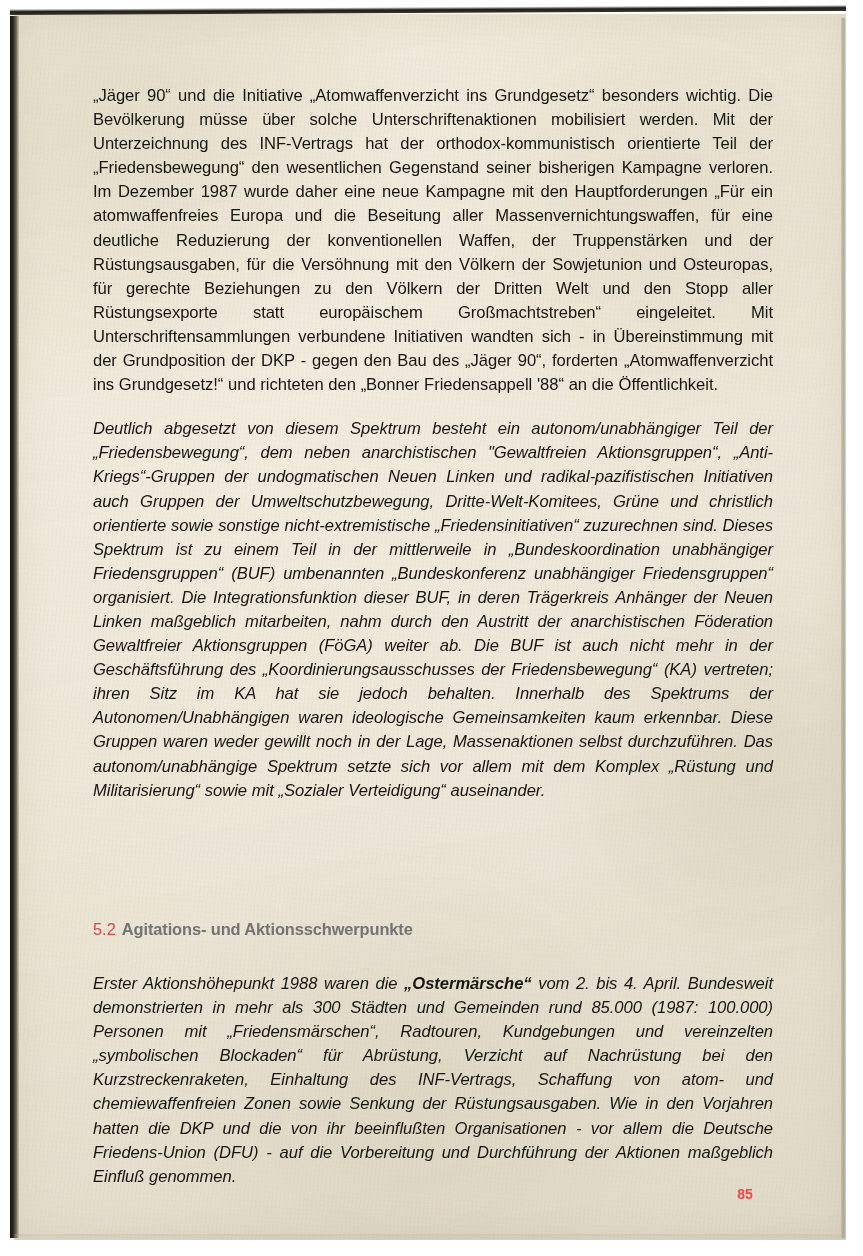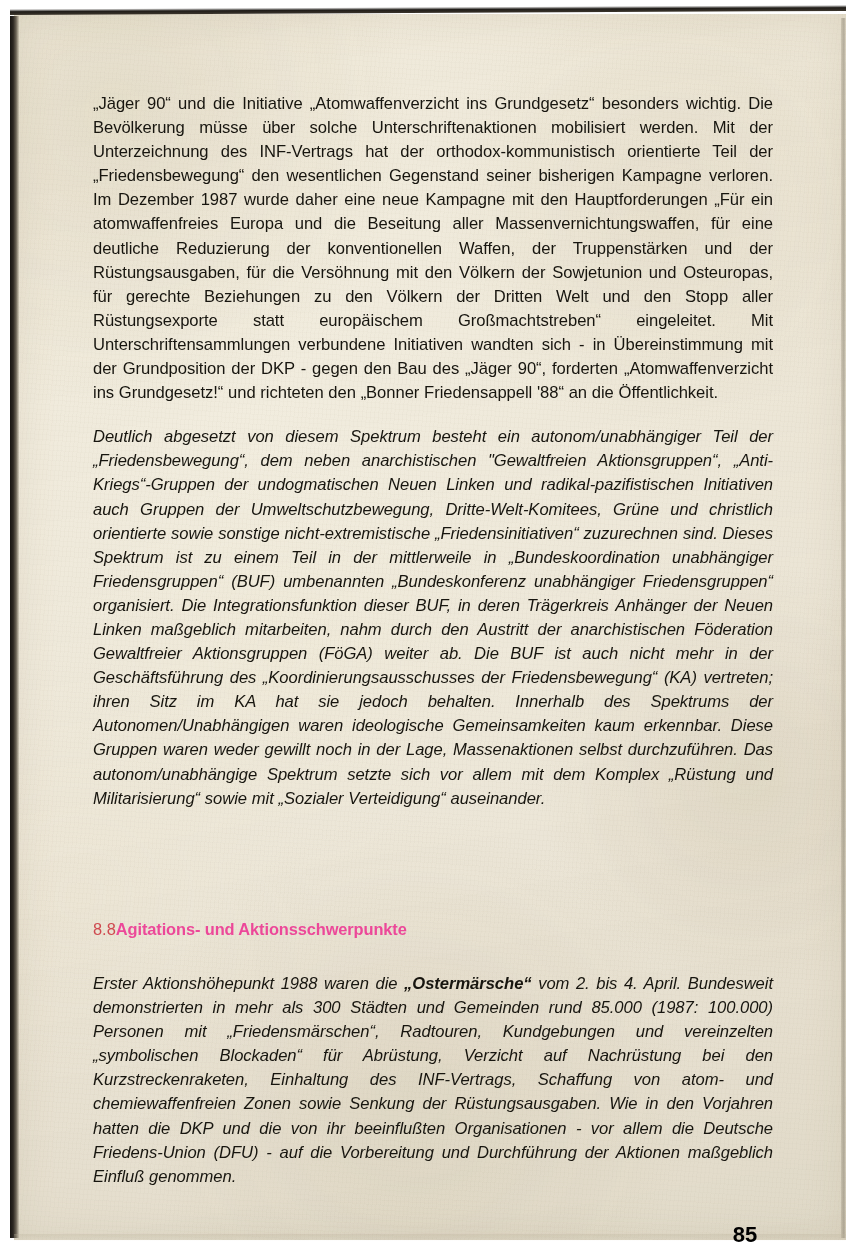--- a/index.html
+++ b/index.html
@@ -91,21 +91,21 @@
     top: 1234px;
     width: 832px;
     height: 7px;
     background: linear-gradient(180deg, rgba(190,181,158,0.35) 0%, rgba(255,255,255,0) 100%);
   }
 
   
   .text-column {
     position: absolute;
     left: 93px;
-    top: 92px;
+    top: 84px;
     width: 680px;
   }
 
   p.body-par {
     margin: 0 0 20px 0;
     font-size: 16.6px;
     line-height: 24.1px;
     color: #17150f;
     text-align: justify;
     text-justify: inter-word;
@@ -125,45 +125,44 @@
     font-size: 16.4px;
     line-height: 20px;
     white-space: nowrap;
   }
   .section-heading .sec-num {
     color: #cf4a4f;
     font-weight: normal;
     letter-spacing: 0px;
   }
   .section-heading .sec-title {
-    color: #ec4899;
+    color: #737373;
     font-weight: bold;
     letter-spacing: -0.1px;
-    margin-left: 0;
+    margin-left: 6px;
   }
 
   
   .text-column-lower {
     position: absolute;
     left: 93px;
     top: 972px;
     width: 680px;
   }
 
   
   .page-number {
     position: absolute;
     left: 700px;
     top: 1186px;
     width: 90px;
     text-align: center;
-    font-size: 22px;
+    font-size: 14px;
     font-weight: bold;
-    color: #000000;
-    margin-top: 36px;
+    color: #ef4444;
   }
 
   
   .scan-tone {
     position: absolute;
     inset: 0;
     pointer-events: none;
     background: linear-gradient(170deg, rgba(255,250,238,0.18) 0%, rgba(226,217,196,0.10) 60%, rgba(206,197,175,0.14) 100%);
     mix-blend-mode: multiply;
   }
@@ -183,21 +182,21 @@
   <div class="binding-shadow"></div>
   <div class="right-edge"></div>
   <div class="bottom-edge"></div>
 
   <div class="text-column">
     <p class="body-par">„Jäger 90“ und die Initiative „Atomwaffenverzicht ins Grundgesetz“ besonders wichtig. Die Bevölkerung müsse über solche Unterschriftenaktionen mobilisiert werden. Mit der Unterzeichnung des INF-Vertrags hat der orthodox-kommunistisch orientierte Teil der „Friedensbewegung“ den wesentlichen Gegenstand seiner bisherigen Kampagne verloren. Im Dezember 1987 wurde daher eine neue Kampagne mit den Hauptforderungen „Für ein atomwaffenfreies Europa und die Beseitung aller Massenvernichtungswaffen, für eine deutliche Reduzierung der konventionellen Waffen, der Truppenstärken und der Rüstungsausgaben, für die Versöhnung mit den Völkern der Sowjetunion und Osteuropas, für gerechte Beziehungen zu den Völkern der Dritten Welt und den Stopp aller Rüstungsexporte statt europäischem Großmachtstreben“ eingeleitet. Mit Unterschriftensammlungen verbundene Initiativen wandten sich - in Übereinstimmung mit der Grundposition der DKP - gegen den Bau des „Jäger 90“, forderten „Atomwaffenverzicht ins Grundgesetz!“ und richteten den „Bonner Friedensappell '88“ an die Öffentlichkeit.</p>
     <p class="body-par">Deutlich abgesetzt von diesem Spektrum besteht ein autonom/unabhängiger Teil der „Friedensbewegung“, dem neben anarchistischen "Gewaltfreien Aktionsgruppen“, „Anti-Kriegs“-Gruppen der undogmatischen Neuen Linken und radikal-pazifistischen Initiativen auch Gruppen der Umweltschutzbewegung, Dritte-Welt-Komitees, Grüne und christlich orientierte sowie sonstige nicht-extremistische „Friedensinitiativen“ zuzurechnen sind. Dieses Spektrum ist zu einem Teil in der mittlerweile in „Bundeskoordination unabhängiger Friedensgruppen“ (BUF) umbenannten „Bundeskonferenz unabhängiger Friedensgruppen“ organisiert. Die Integrationsfunktion dieser BUF, in deren Trägerkreis Anhänger der Neuen Linken maßgeblich mitarbeiten, nahm durch den Austritt der anarchistischen Föderation Gewaltfreier Aktionsgruppen (FöGA) weiter ab. Die BUF ist auch nicht mehr in der Geschäftsführung des „Koordinierungsausschusses der Friedensbewegung“ (KA) vertreten; ihren Sitz im KA hat sie jedoch behalten. Innerhalb des Spektrums der Autonomen/Unabhängigen waren ideologische Gemeinsamkeiten kaum erkennbar. Diese Gruppen waren weder gewillt noch in der Lage, Massenaktionen selbst durchzuführen. Das autonom/unabhängige Spektrum setzte sich vor allem mit dem Komplex „Rüstung und Militarisierung“ sowie mit „Sozialer Verteidigung“ auseinander.</p>
   </div>
 
   <div class="section-heading">
-    <span class="sec-num">8.8</span><span class="sec-title">Agitations- und Aktionsschwerpunkte</span>
+    <span class="sec-num">5.2</span><span class="sec-title">Agitations- und Aktionsschwerpunkte</span>
   </div>
 
   <div class="text-column-lower">
     <p class="body-par">Erster Aktionshöhepunkt 1988 waren die <b class="emph">„Ostermärsche“</b> vom 2. bis 4. April. Bundesweit demonstrierten in mehr als 300 Städten und Gemeinden rund 85.000 (1987: 100.000) Personen mit „Friedensmärschen“, Radtouren, Kundgebungen und vereinzelten „symbolischen Blockaden“ für Abrüstung, Verzicht auf Nachrüstung bei den Kurzstreckenraketen, Einhaltung des INF-Vertrags, Schaffung von atom- und chemiewaffenfreien Zonen sowie Senkung der Rüstungsausgaben. Wie in den Vorjahren hatten die DKP und die von ihr beeinflußten Organisationen - vor allem die Deutsche Friedens-Union (DFU) - auf die Vorbereitung und Durchführung der Aktionen maßgeblich Einfluß genommen.</p>
   </div>
 
   <div class="page-number">85</div>
 
 </div>
 

